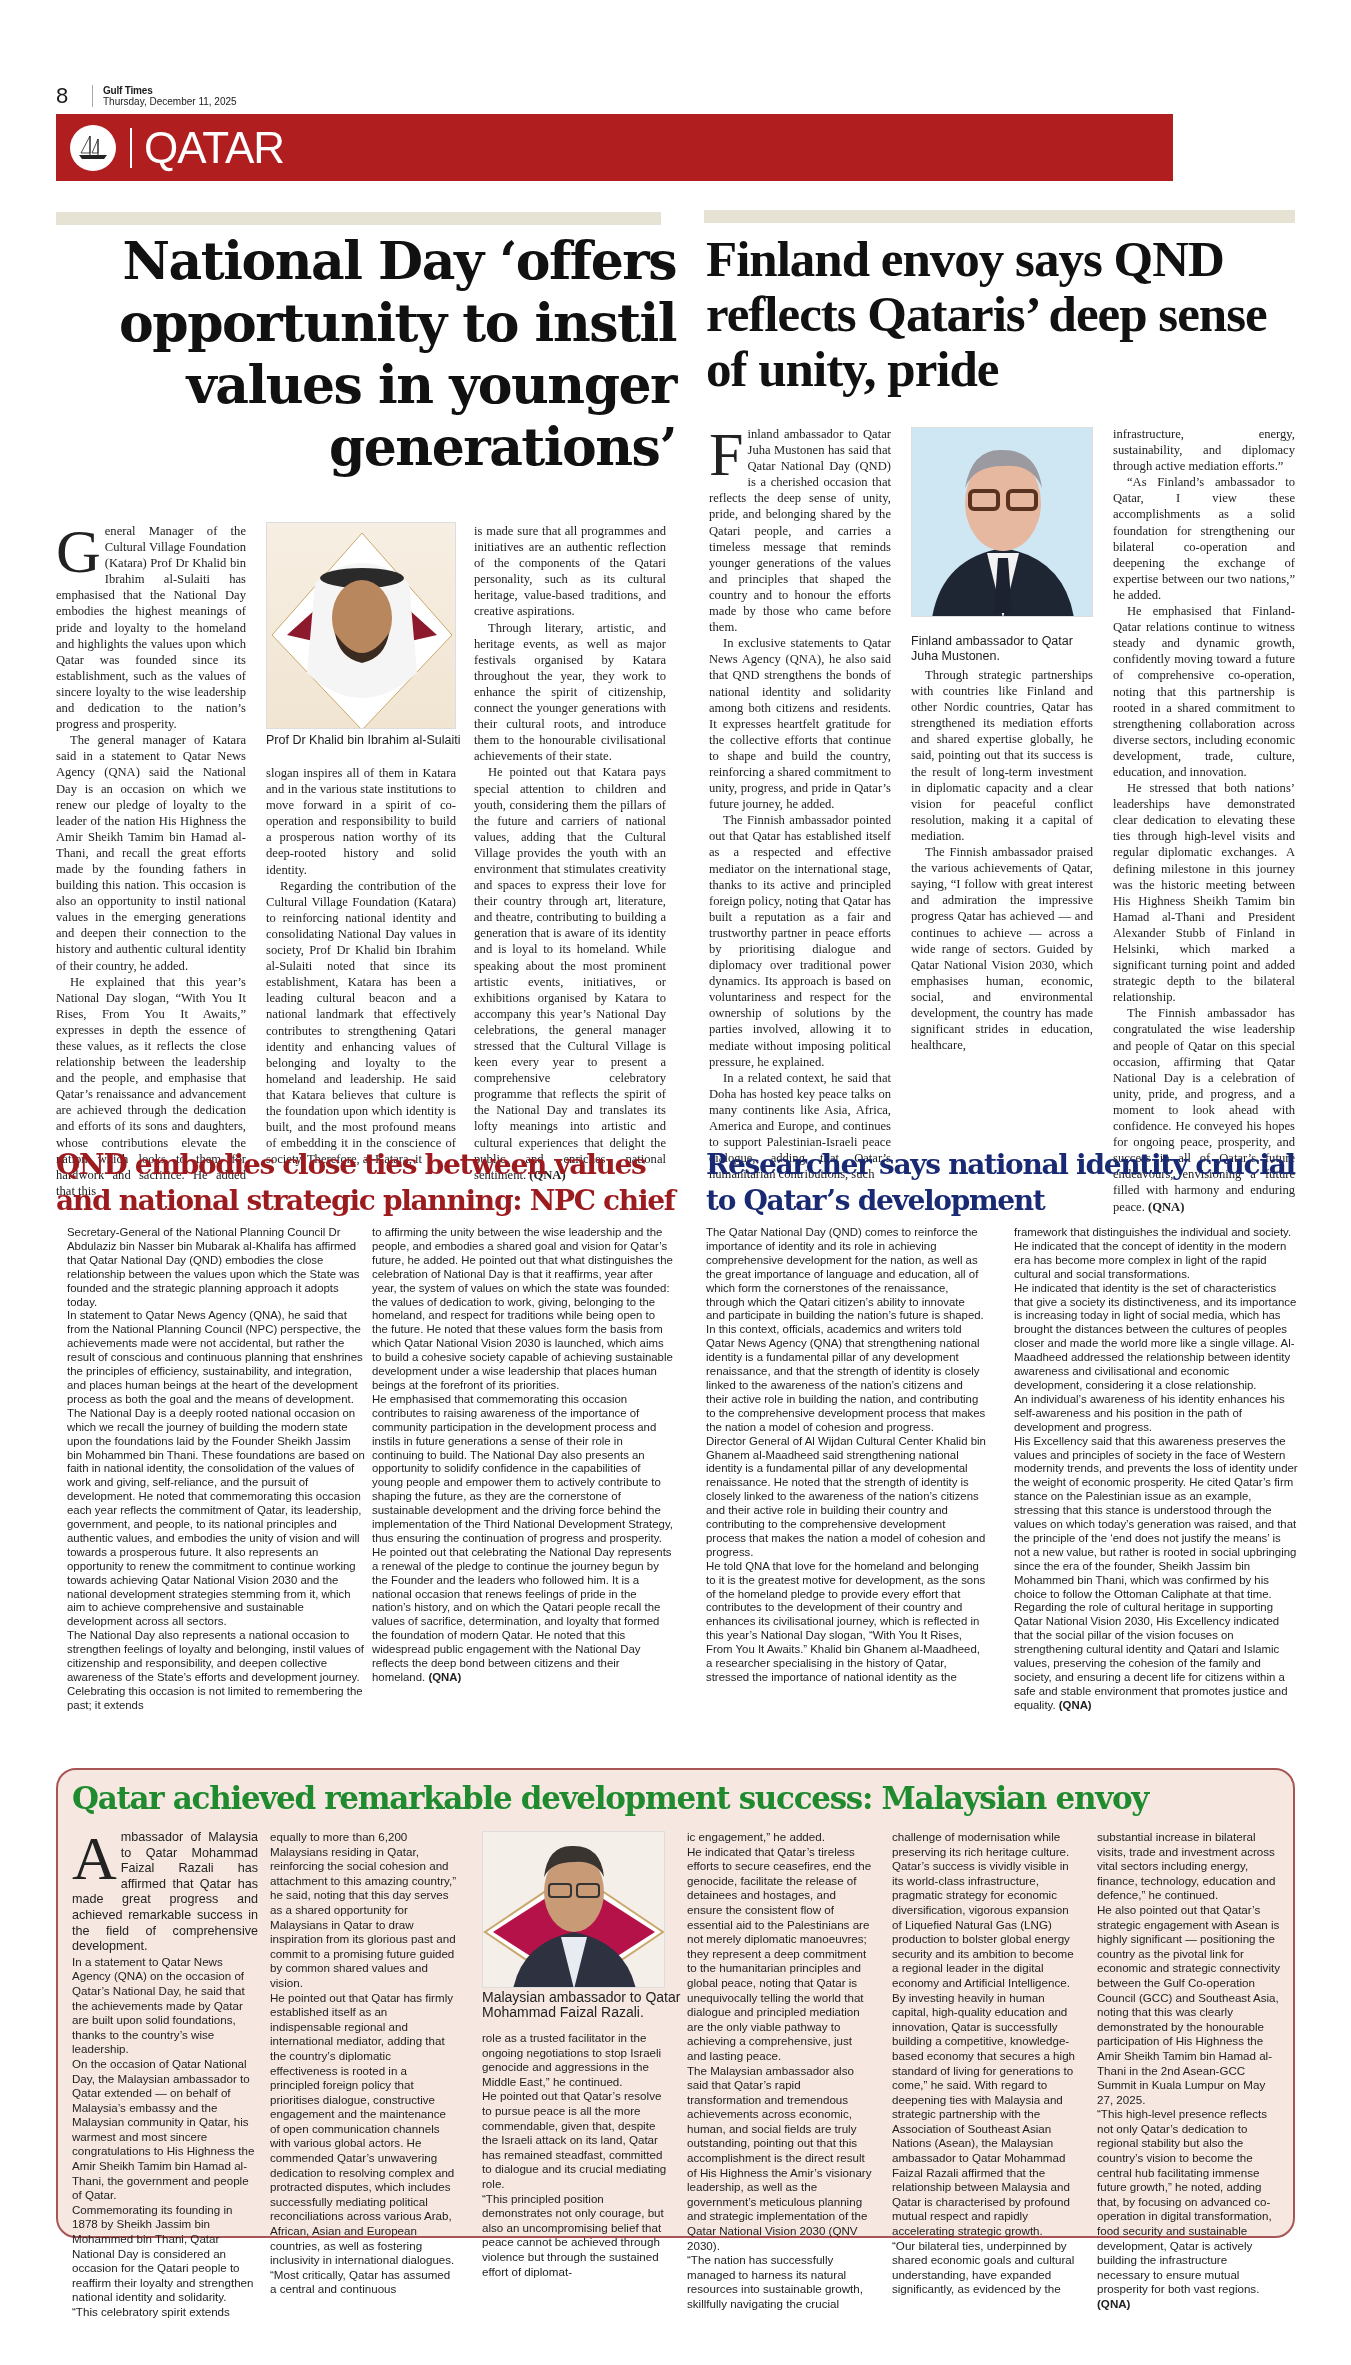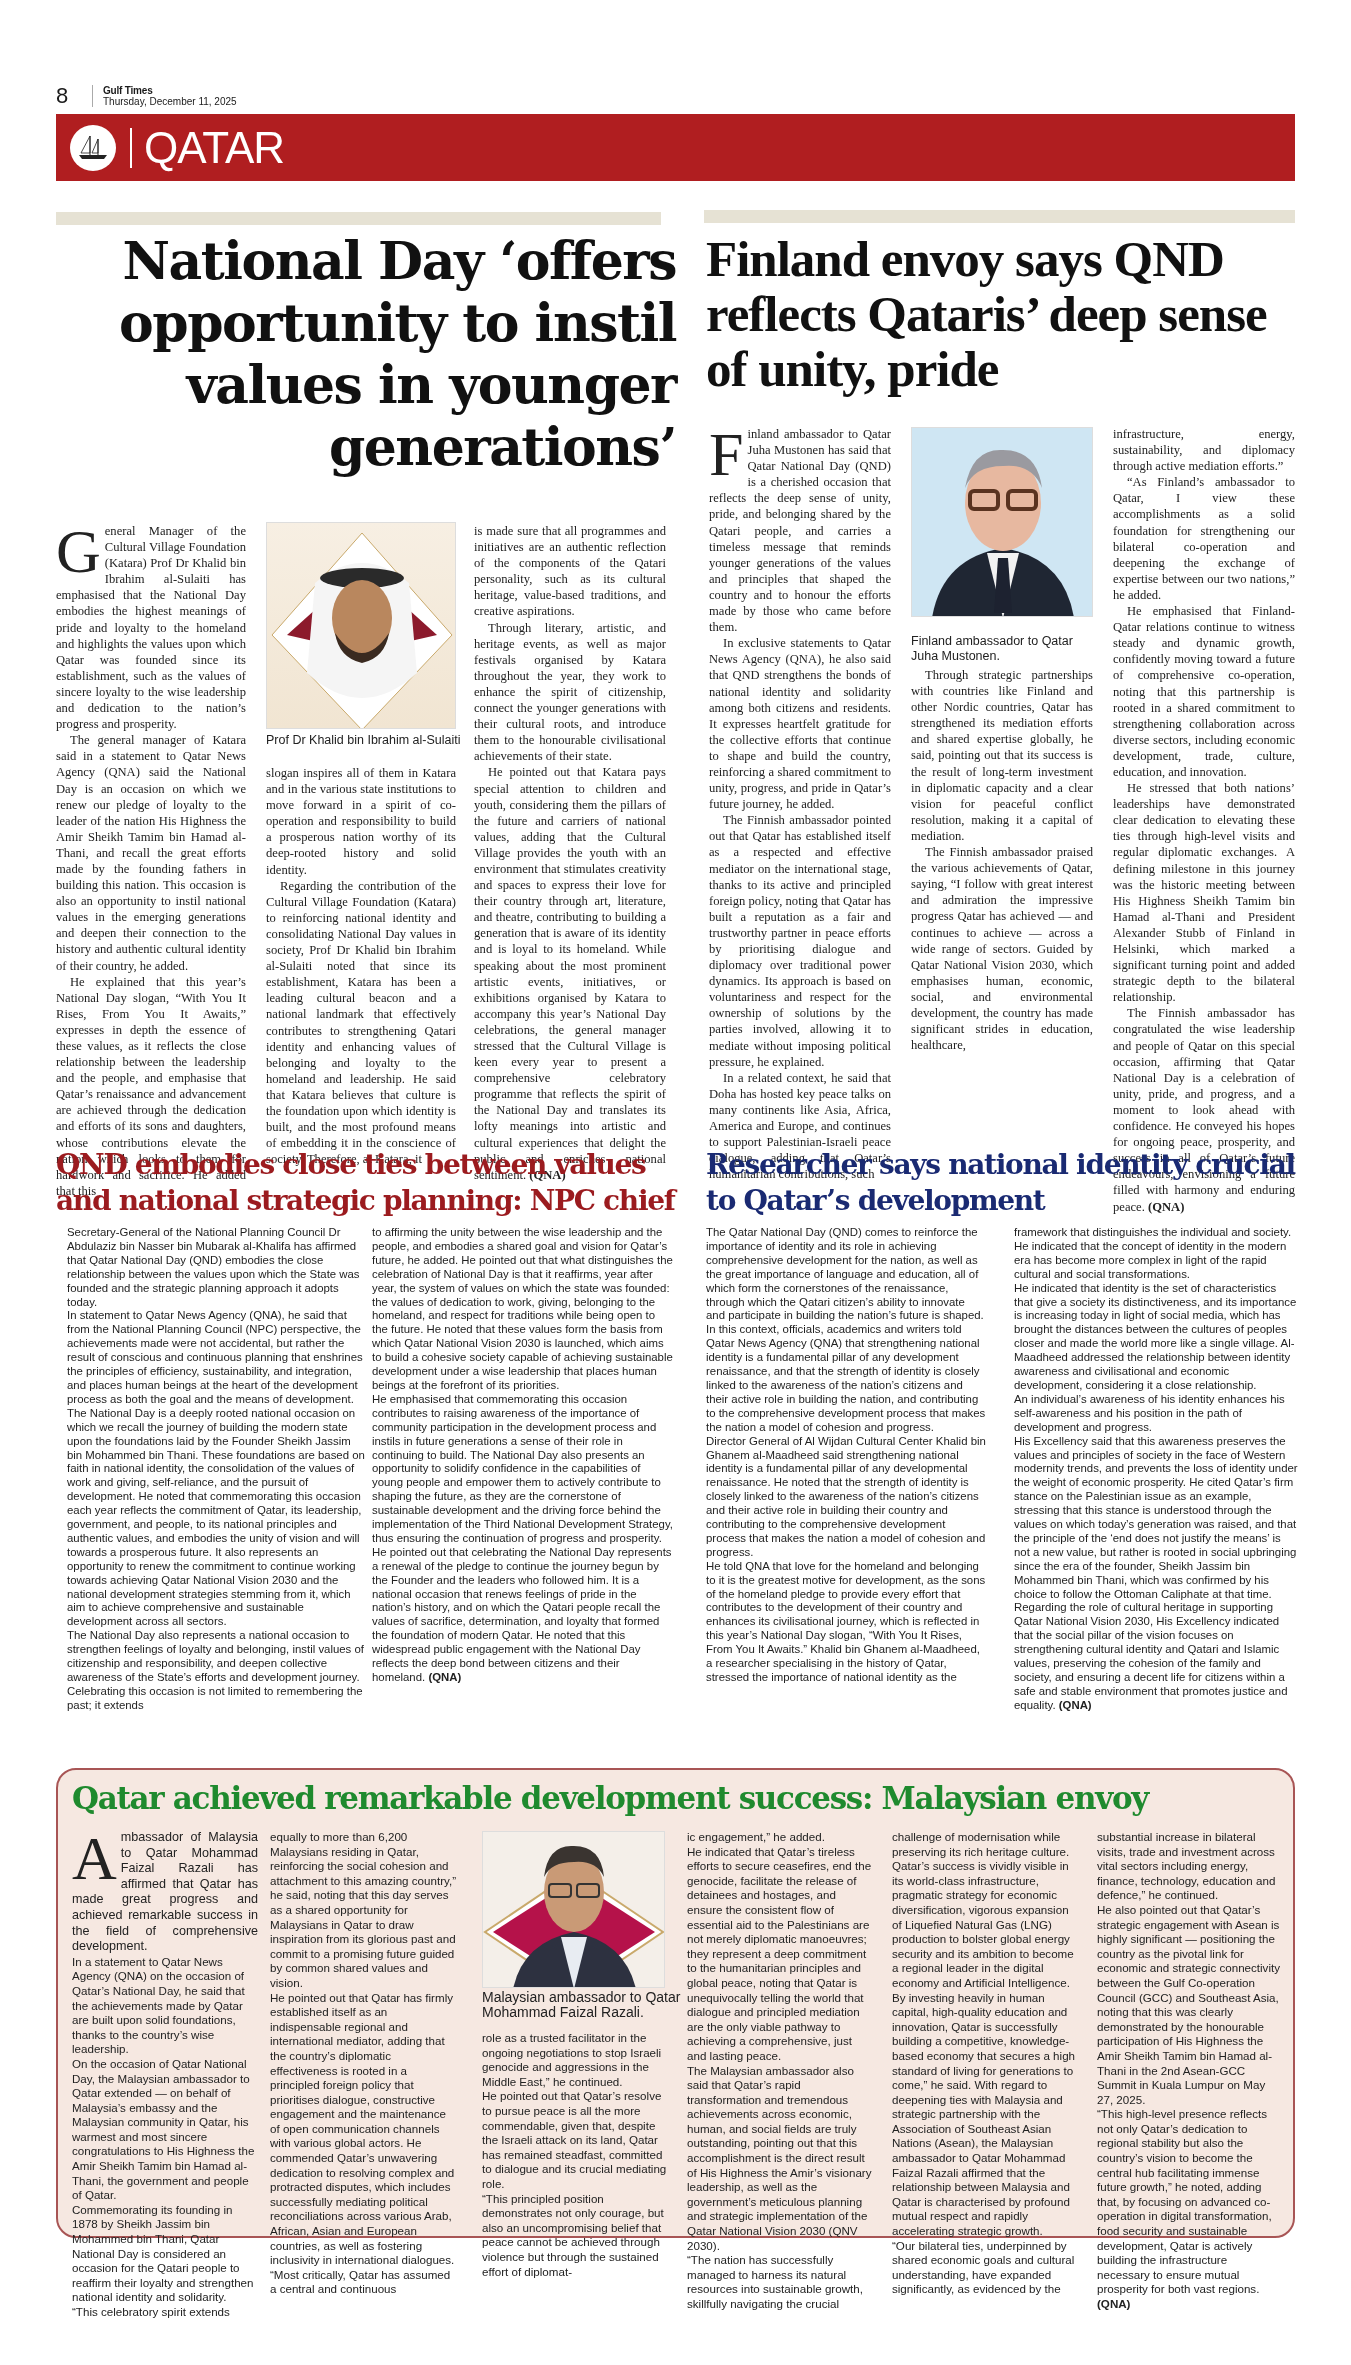--- a/index.html
+++ b/index.html
@@ -6,21 +6,21 @@
   html, body { width: 1351px; height: 2365px; background: #fff; overflow: hidden; }
   body { position: relative; font-family: "Liberation Serif", serif; color: #1a1a1a; }
 
   .masthead { position: absolute; left: 56px; top: 82px; height: 28px; display: flex; align-items: center; }
   .page-num { font-family: "Liberation Sans", sans-serif; font-size: 22px; width: 36px; }
   .mast-sep { width: 1px; height: 22px; background: #aaa; margin-right: 10px; }
   .mast-text { font-family: "Liberation Sans", sans-serif; line-height: 11px; }
   .pub-name { font-size: 10px; font-weight: bold; letter-spacing: -0.2px; }
   .pub-date { font-size: 10px; }
 
-  .section-bar { position: absolute; left: 56px; top: 114px; width: 1239px; height: 67px; background: #b01e20; display: flex; align-items: center; }
+  .section-bar { position: absolute; left: 56px; top: 114px; width: 1117px; height: 67px; background: #b01e20; display: flex; align-items: center; }
   .logo-circle { margin-left: 14px; width: 46px; height: 46px; border-radius: 50%; background: #fff; display: flex; align-items: center; justify-content: center; }
   .bar-sep { width: 2px; height: 40px; background: #fff; margin: 0 12px 0 14px; }
   .section-title { color: #fff; font-family: "Liberation Sans", sans-serif; font-size: 44px; font-weight: normal; letter-spacing: -1px; }
 
   .kicker-bar { position: absolute; height: 13px; background: #e6e2d4; }
 
   .headline-serif { position: absolute; font-family: "DejaVu Serif", serif; font-weight: bold; color: #111; letter-spacing: -1.5px; }
   .headline-light { position: absolute; font-family: "Liberation Serif", serif; color: #111; letter-spacing: -1px; }
 
   .col { position: absolute; font-family: "Liberation Serif", serif; font-size: 12.6px; line-height: 16.1px; text-align: justify; hyphens: auto; color: #222; }

